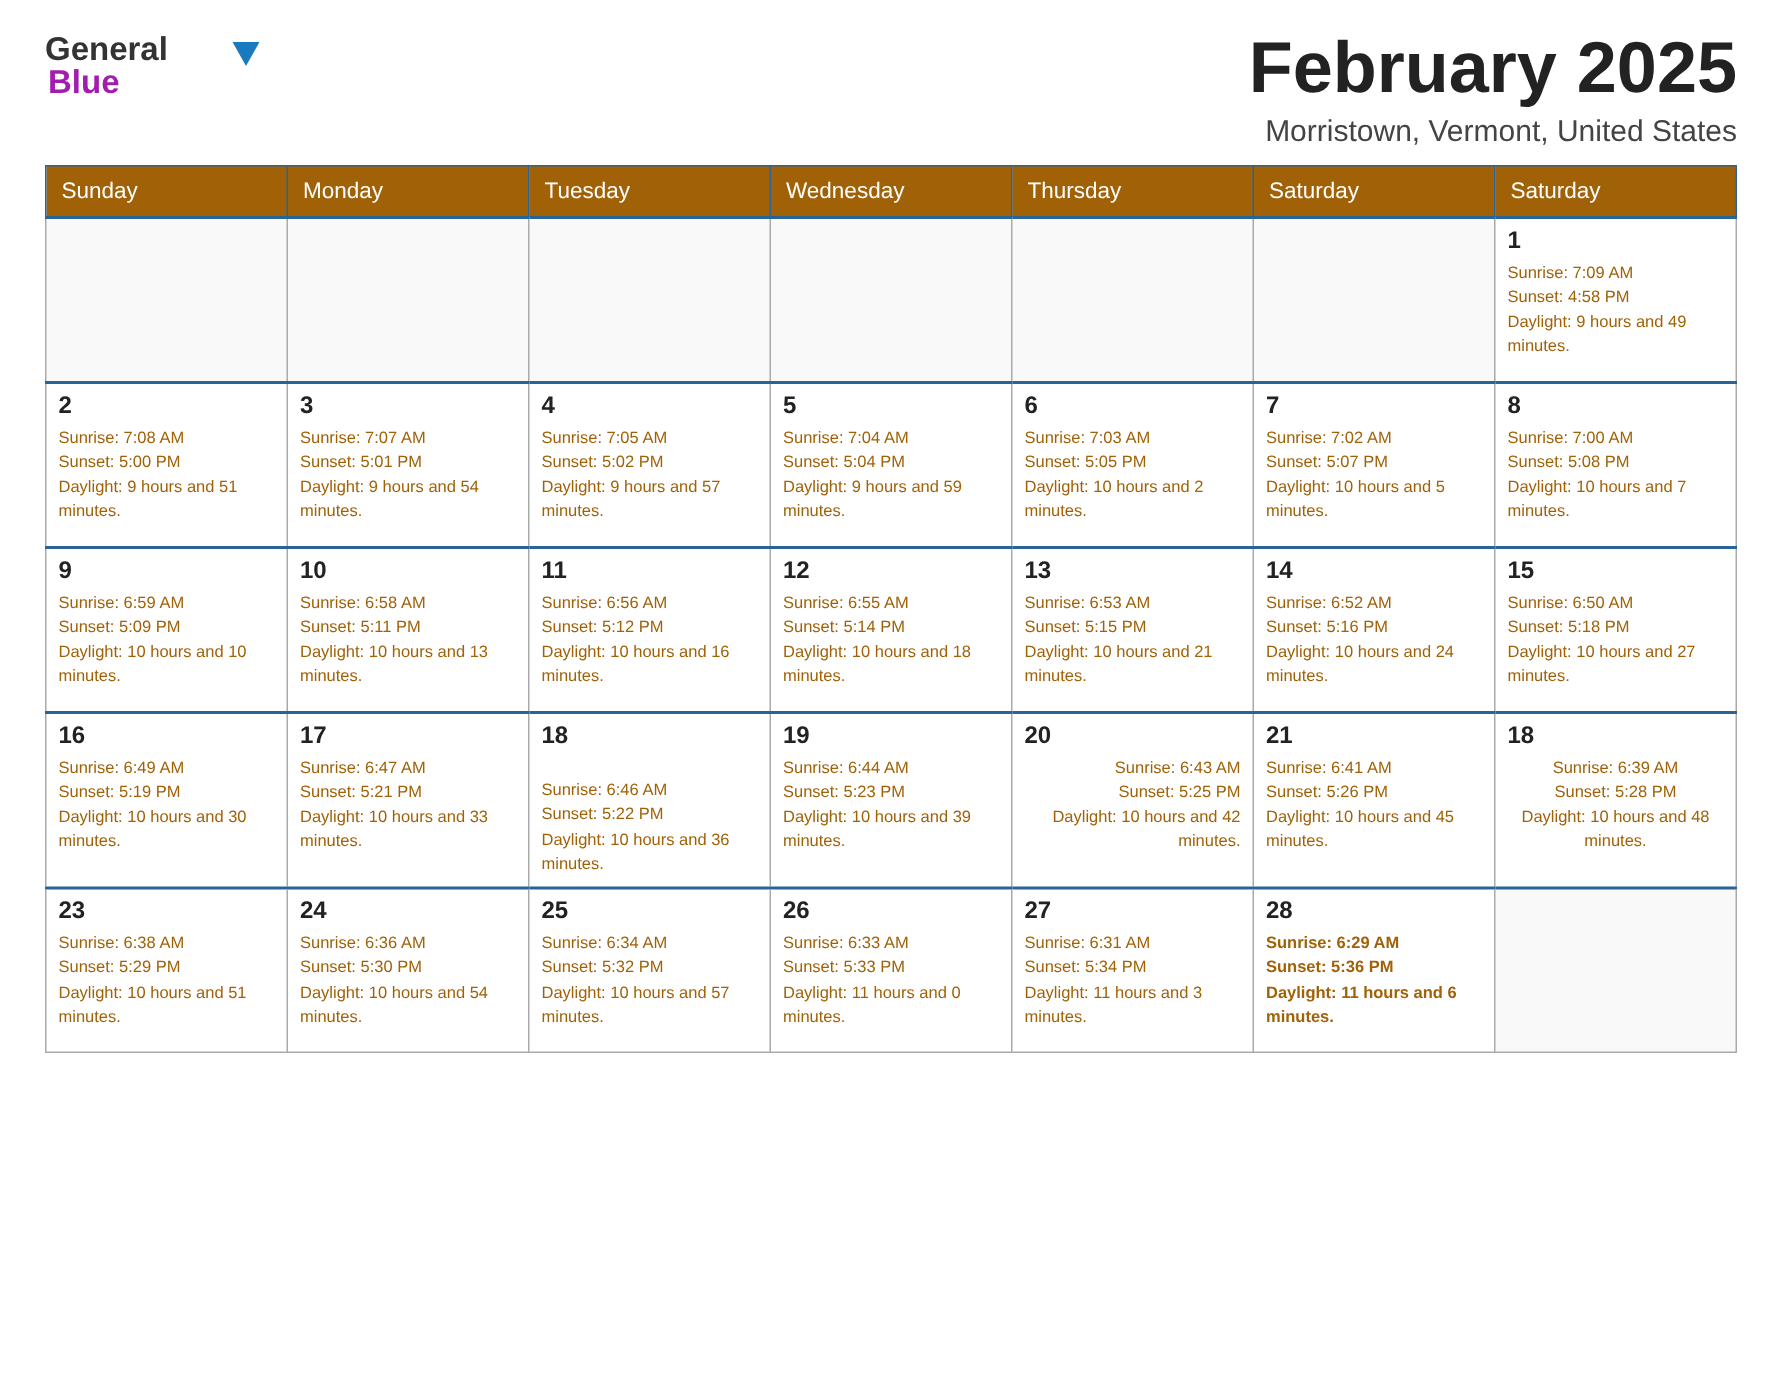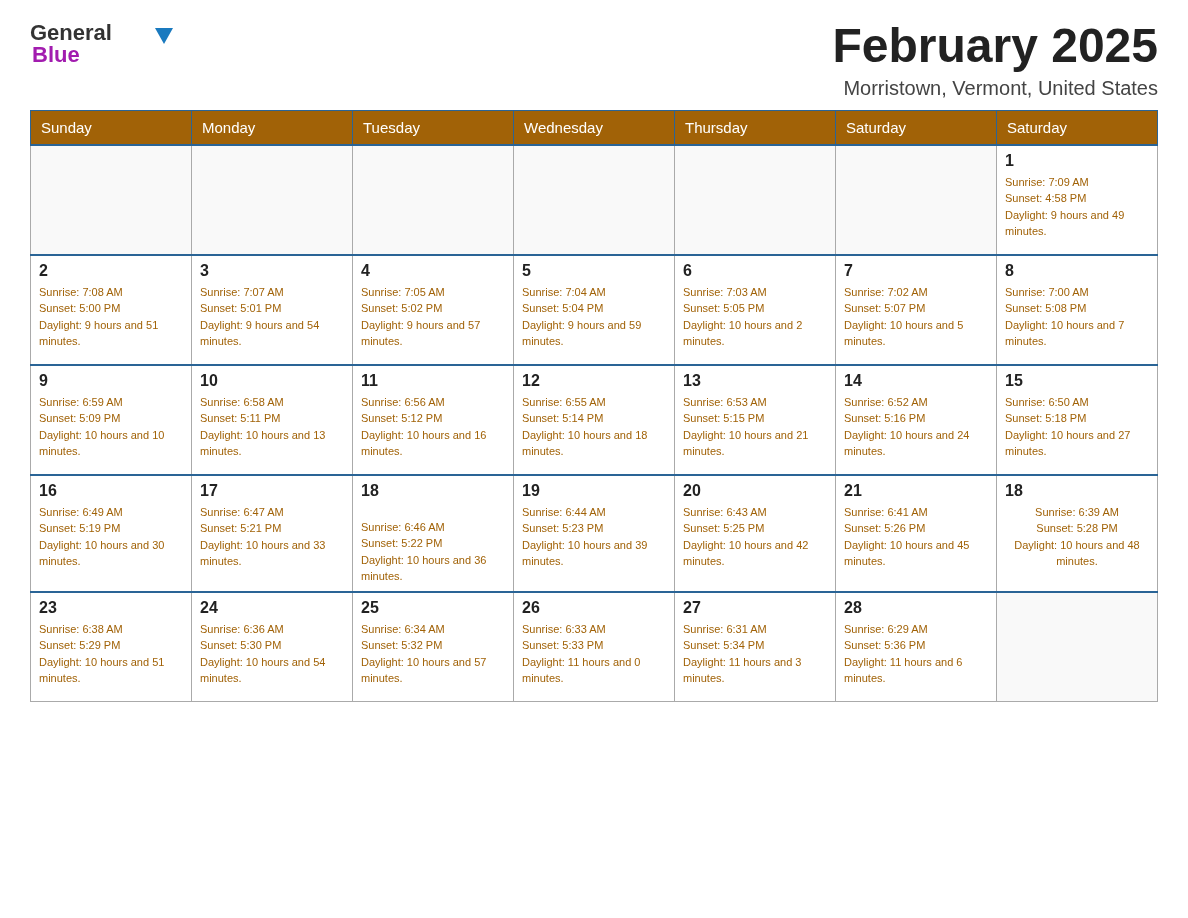--- a/index.html
+++ b/index.html
@@ -243,21 +243,21 @@
 Daylight: 10 hours and 36 minutes.</div>
         </td>
         <td>
           <div class="day-number">19</div>
           <div class="day-info" style="white-space: pre-line;">Sunrise: 6:44 AM
 Sunset: 5:23 PM
 Daylight: 10 hours and 39 minutes.</div>
         </td>
         <td>
           <div class="day-number">20</div>
-          <div class="day-info" style="white-space: pre-line;">Sunrise: 6:43 AM
+          <div class="day-info" style="white-space: pre-line; text-align: right;">Sunrise: 6:43 AM
 Sunset: 5:25 PM
 Daylight: 10 hours and 42 minutes.</div>
         </td>
         <td>
           <div class="day-number">21</div>
           <div class="day-info" style="white-space: pre-line;">Sunrise: 6:41 AM
 Sunset: 5:26 PM
 Daylight: 10 hours and 45 minutes.</div>
         </td>
         <td>
@@ -293,20 +293,20 @@
 Daylight: 11 hours and 0 minutes.</div>
         </td>
         <td>
           <div class="day-number">27</div>
           <div class="day-info" style="white-space: pre-line;">Sunrise: 6:31 AM
 Sunset: 5:34 PM
 Daylight: 11 hours and 3 minutes.</div>
         </td>
         <td>
           <div class="day-number">28</div>
-          <div class="day-info" style="white-space: pre-line;">Sunrise: 6:29 AM
+          <div class="day-info" style="white-space: pre-line; font-weight: bold;">Sunrise: 6:29 AM
 Sunset: 5:36 PM
 Daylight: 11 hours and 6 minutes.</div>
         </td>
         <td class="empty-cell"></td>
       </tr>
     </tbody>
 </table>
 
 </body></html>

